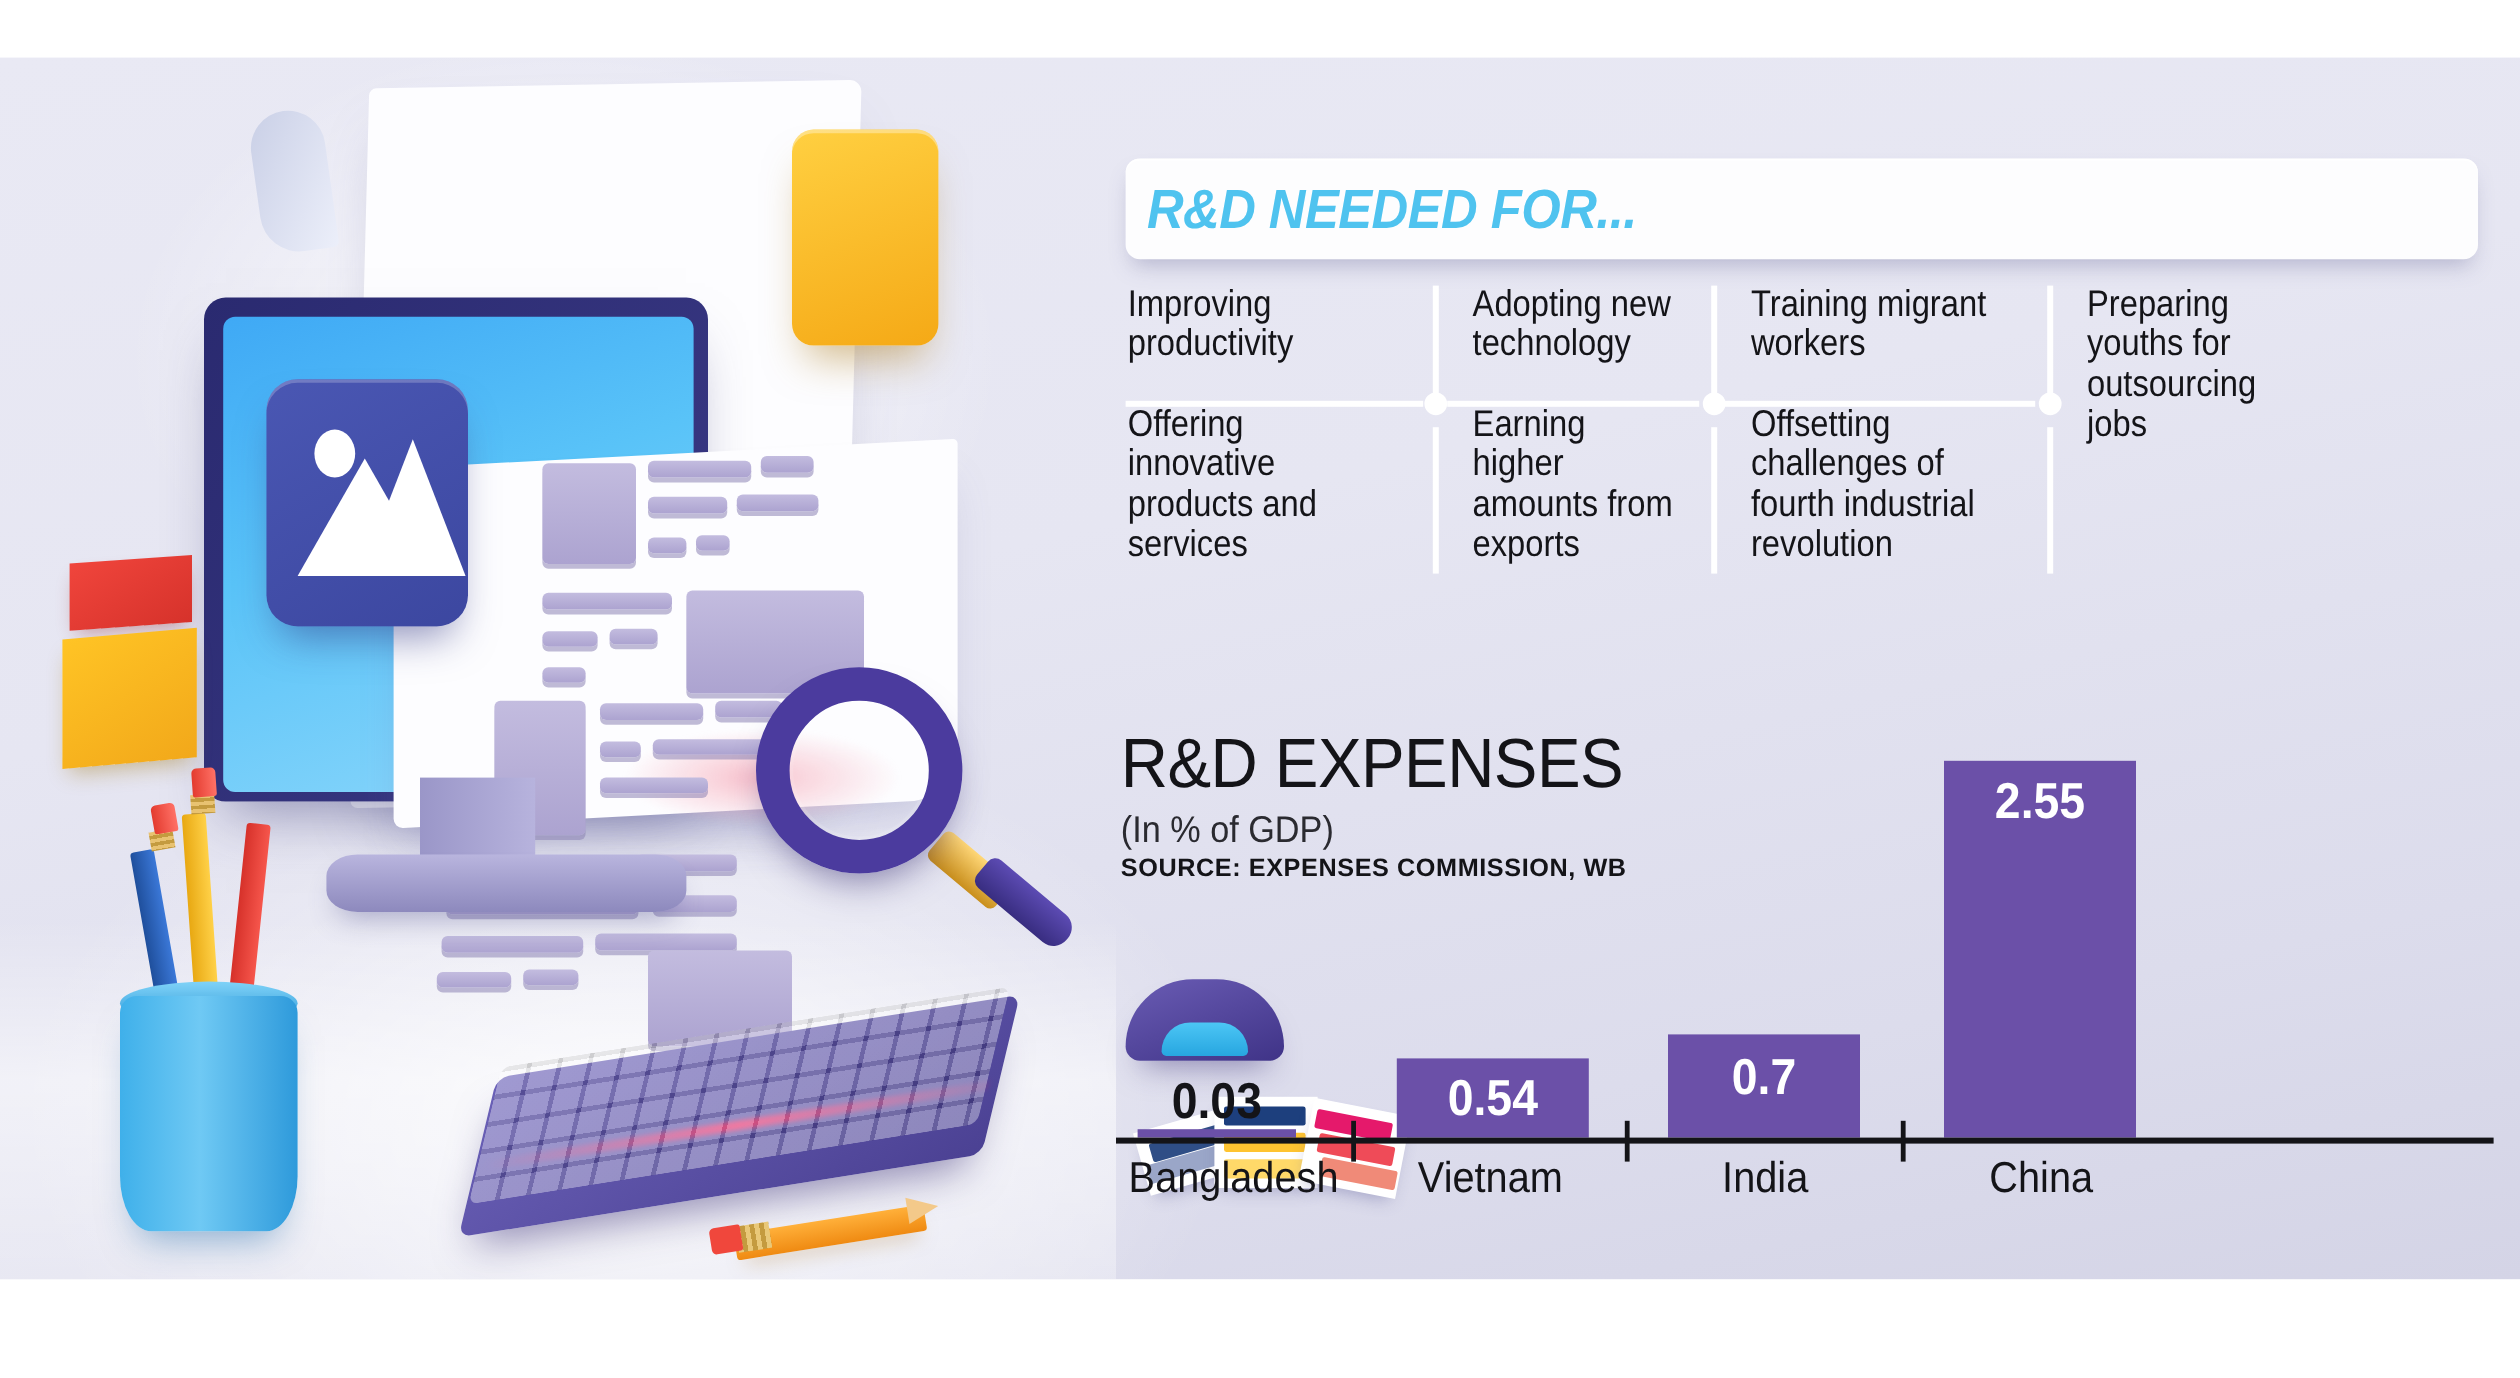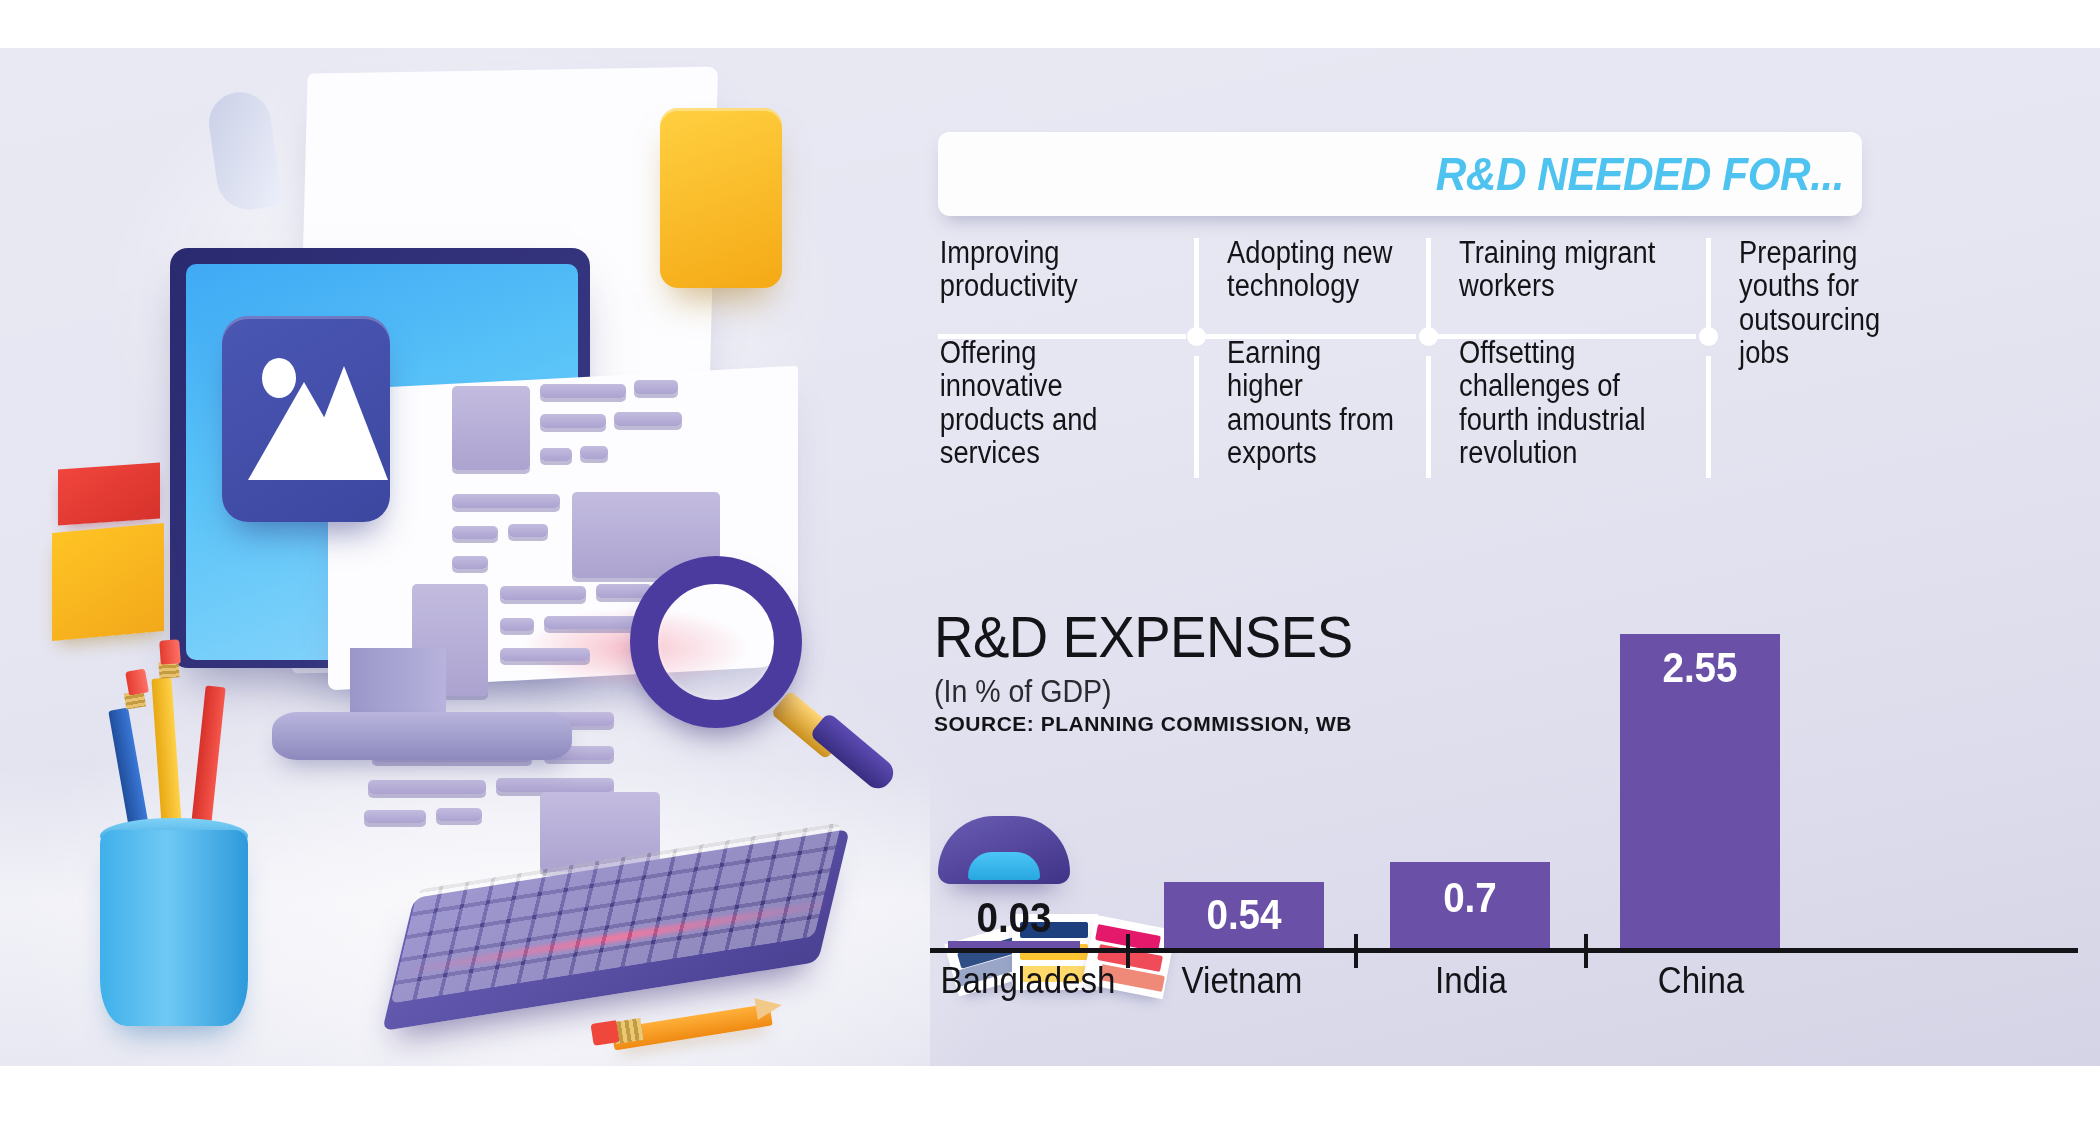--- a/index.html
+++ b/index.html
@@ -201,24 +201,24 @@
     border-left:26px solid #f3c98a; transform: rotate(-9deg); }
   .dp-er { position:absolute; left:592px; top:974px; width:26px; height:22px;
     background:#f0473c; border-radius:4px 2px 2px 4px; transform: rotate(-9deg); }
   .dp-fer { position:absolute; left:614px; top:972px; width:28px; height:22px;
     background: repeating-linear-gradient(90deg,#e9c878 0 4px,#c49b3f 4px 8px); transform: rotate(-9deg); }
 
   
   #right { position:absolute; left:930px; top:0; width:1170px; height:1018px; }
 
   .title-card {
-    position:absolute; left:8px; top:84px; width:924px; height:84px;
+    position:absolute; left:8px; top:84px; width:1127px; height:84px;
     background:#fdfdfe; border-radius:12px;
     box-shadow: 0 10px 18px -6px rgba(90,90,140,.35), 0 2px 0 rgba(255,255,255,.8) inset;
-    display:flex; align-items:center; justify-content:flex-end;
+    display:flex; align-items:center; justify-content:flex-start;
   }
   .title-text {
     font-family: "Liberation Sans", sans-serif;
     font-weight: 900; font-style: italic;
     font-size: 46px; letter-spacing: -0.5px;
     color: #4FC3EF;
     transform: scaleX(.92);
   }
 
   
@@ -452,18 +452,18 @@
           <div class="tick" style="left:654px;"></div>
 
           <div class="cat" style="left:0px;width:196px;">Bangladesh</div>
           <div class="cat" style="left:200px;width:224px;">Vietnam</div>
           <div class="cat" style="left:428px;width:226px;">India</div>
           <div class="cat" style="left:658px;width:226px;">China</div>
         </div>
 
         <div class="chart-title">R&amp;D EXPENSES</div>
         <div class="chart-sub">(In % of GDP)</div>
-        <div class="chart-src">SOURCE: PLANNING COMMISSION, WB</div>
+        <div class="chart-src">SOURCE: EXPENSES COMMISSION, WB</div>
       </div>
 
     </div>
   </div>
 </div>
 
 </body></html>

